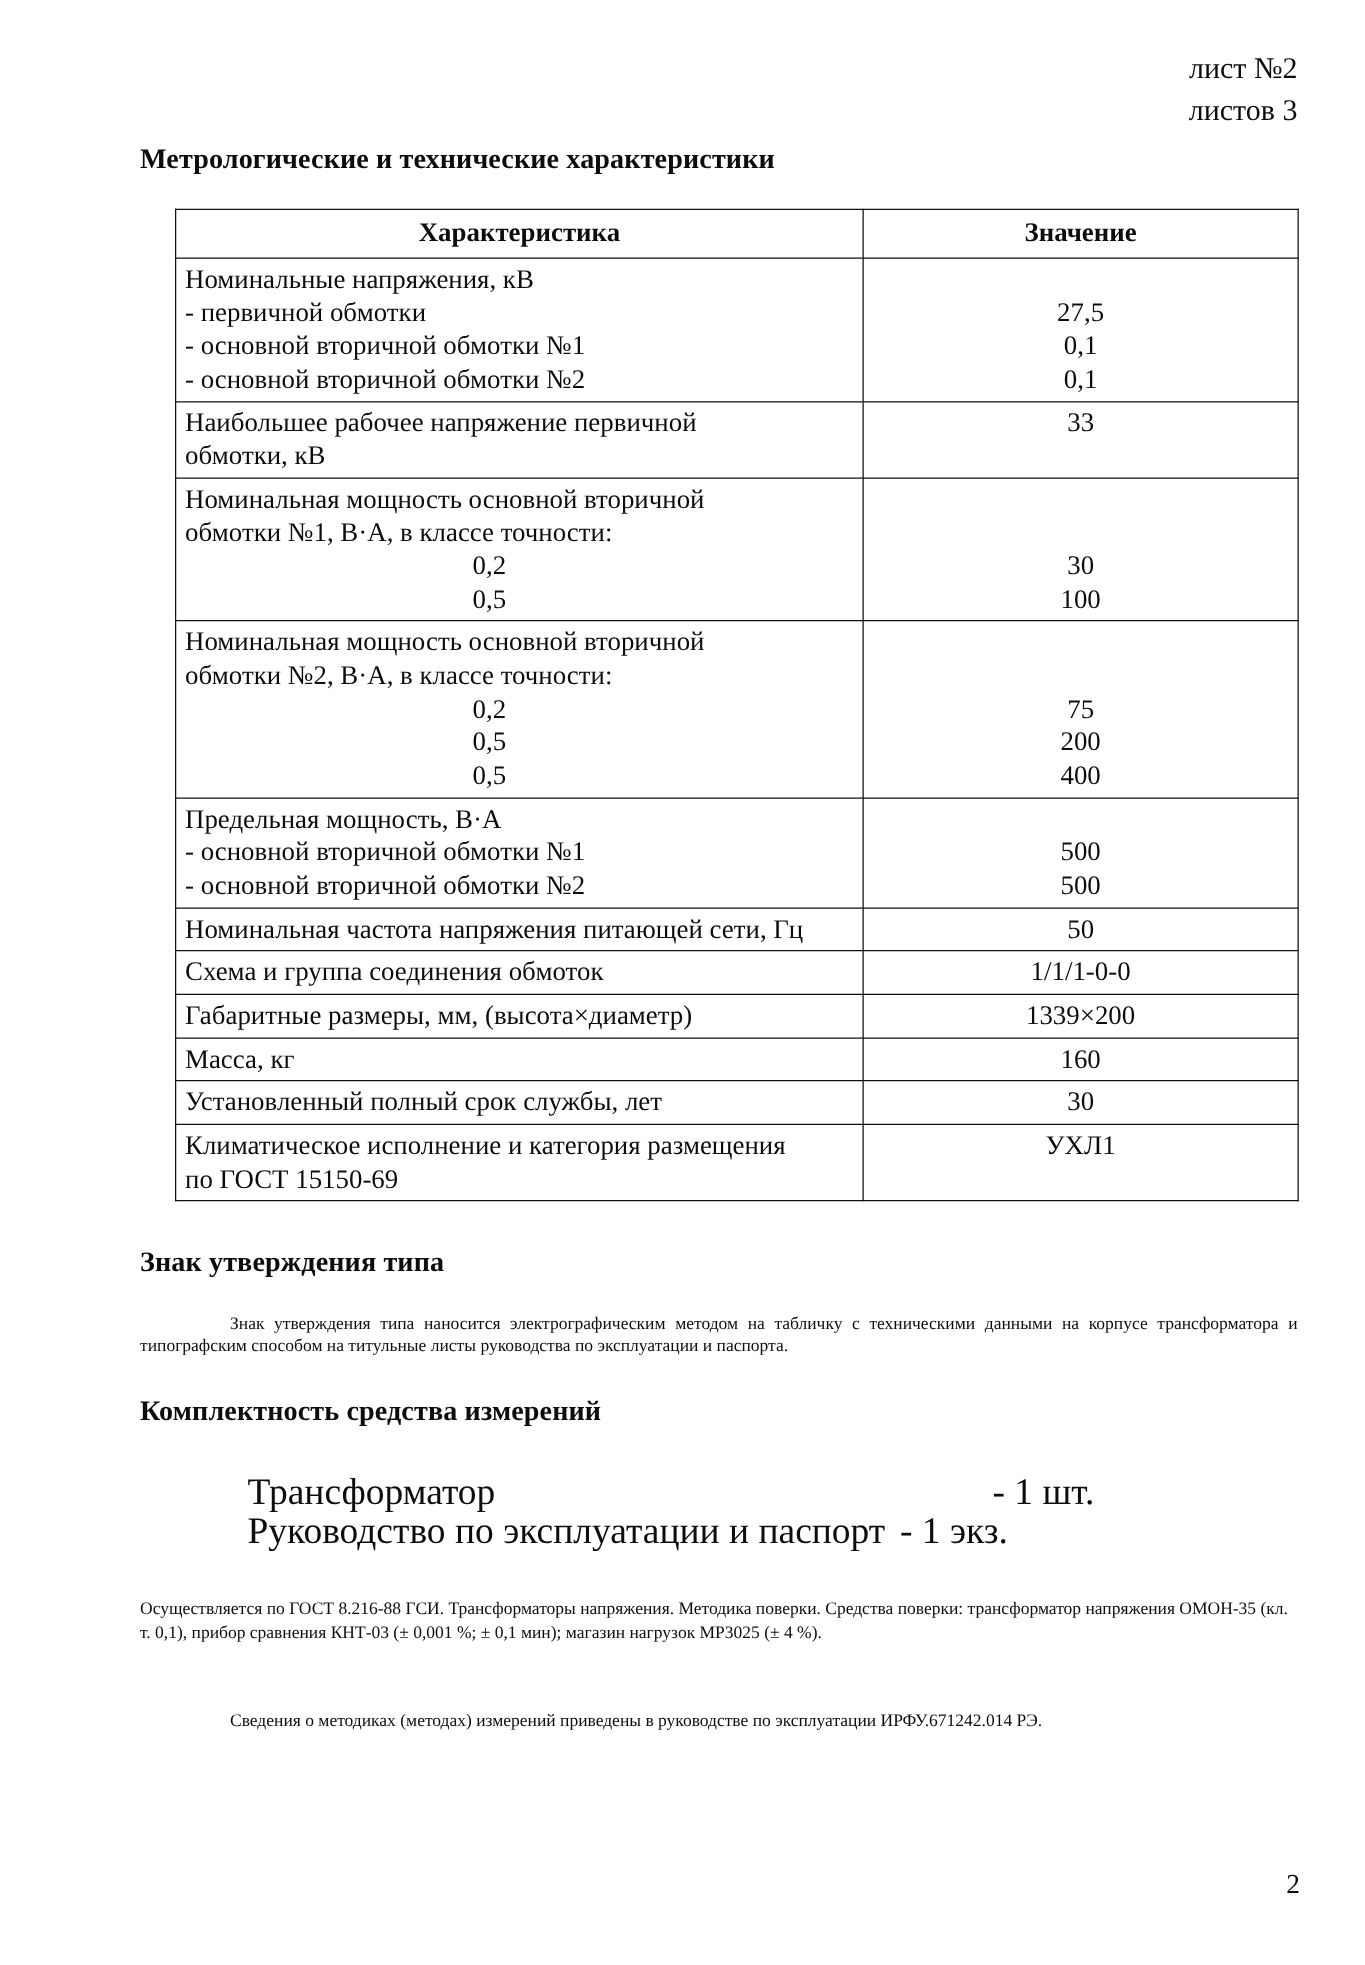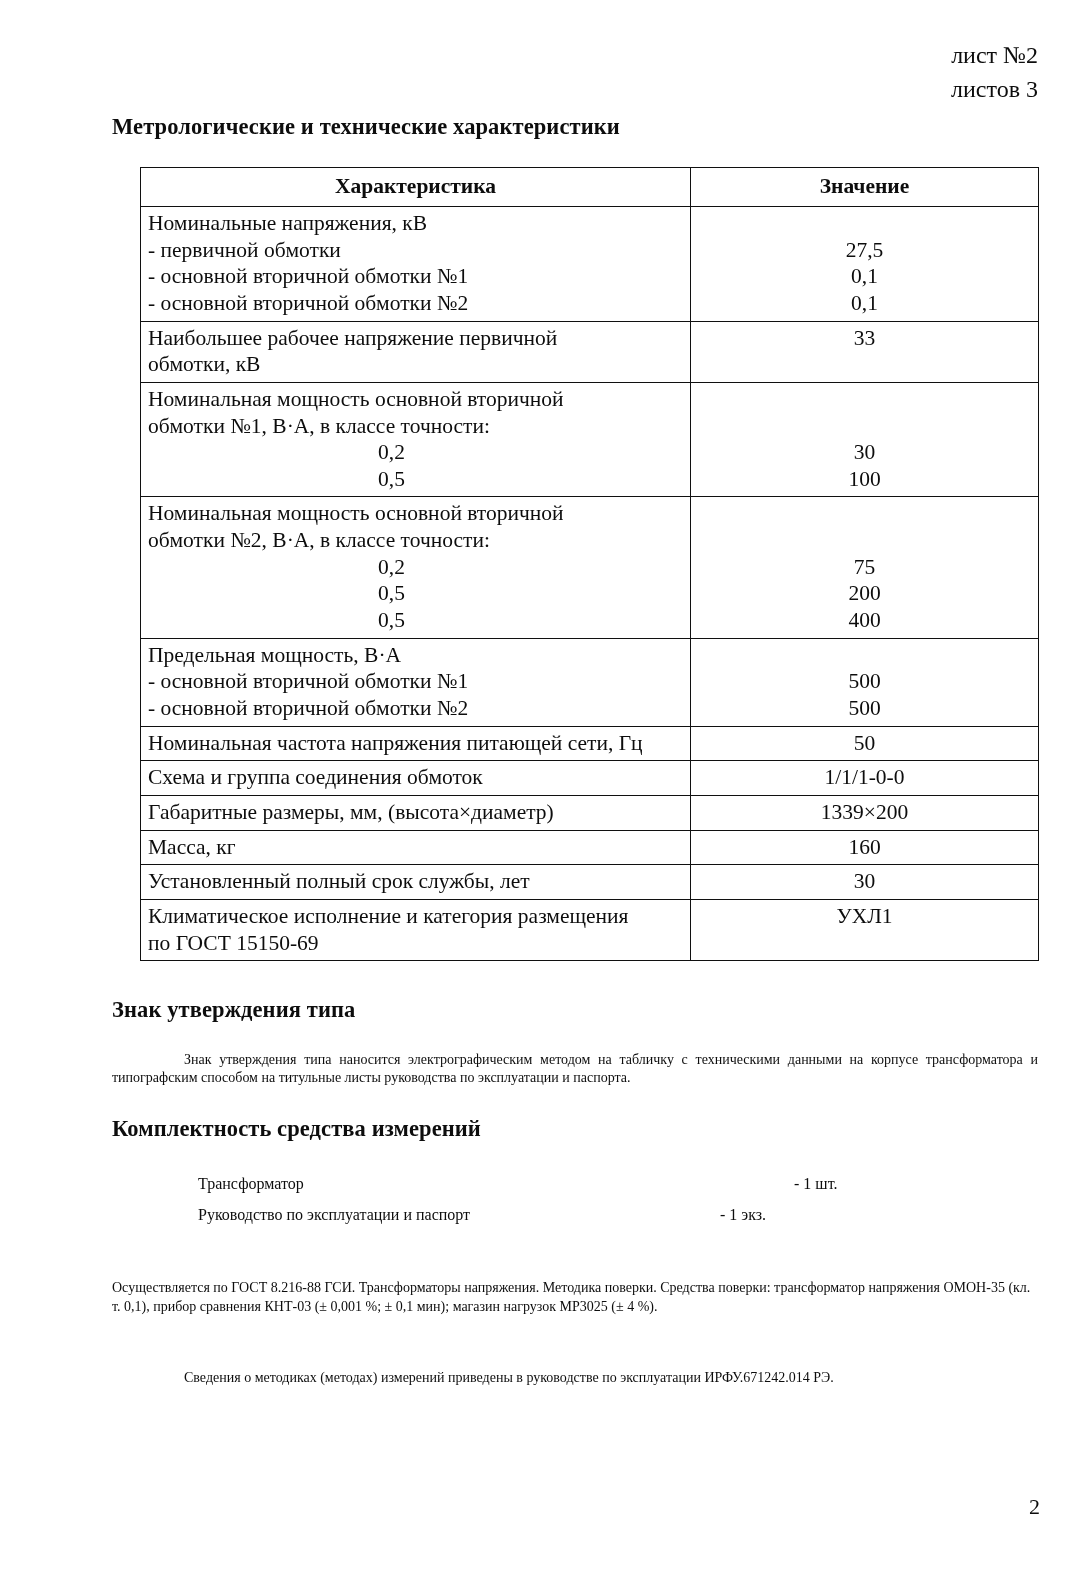--- a/index.html
+++ b/index.html
@@ -103,21 +103,21 @@
   }
 
   .gap-lg { height: 34px; }
   .gap-md { height: 26px; }
   .gap-sm { height: 18px; }
 
   
   .kit-list {
     margin-top: 30px;
     margin-left: 86px;
-    font-size: 16px;
+    font-size: 30px;
     line-height: 1.42;
     position: relative;
   }
   .kit-row {
     position: relative;
     height: 31px;
     white-space: nowrap;
   }
   .kit-name { position: absolute; left: 0; top: 0; }
   .kit-qty  { position: absolute; top: 0; }

